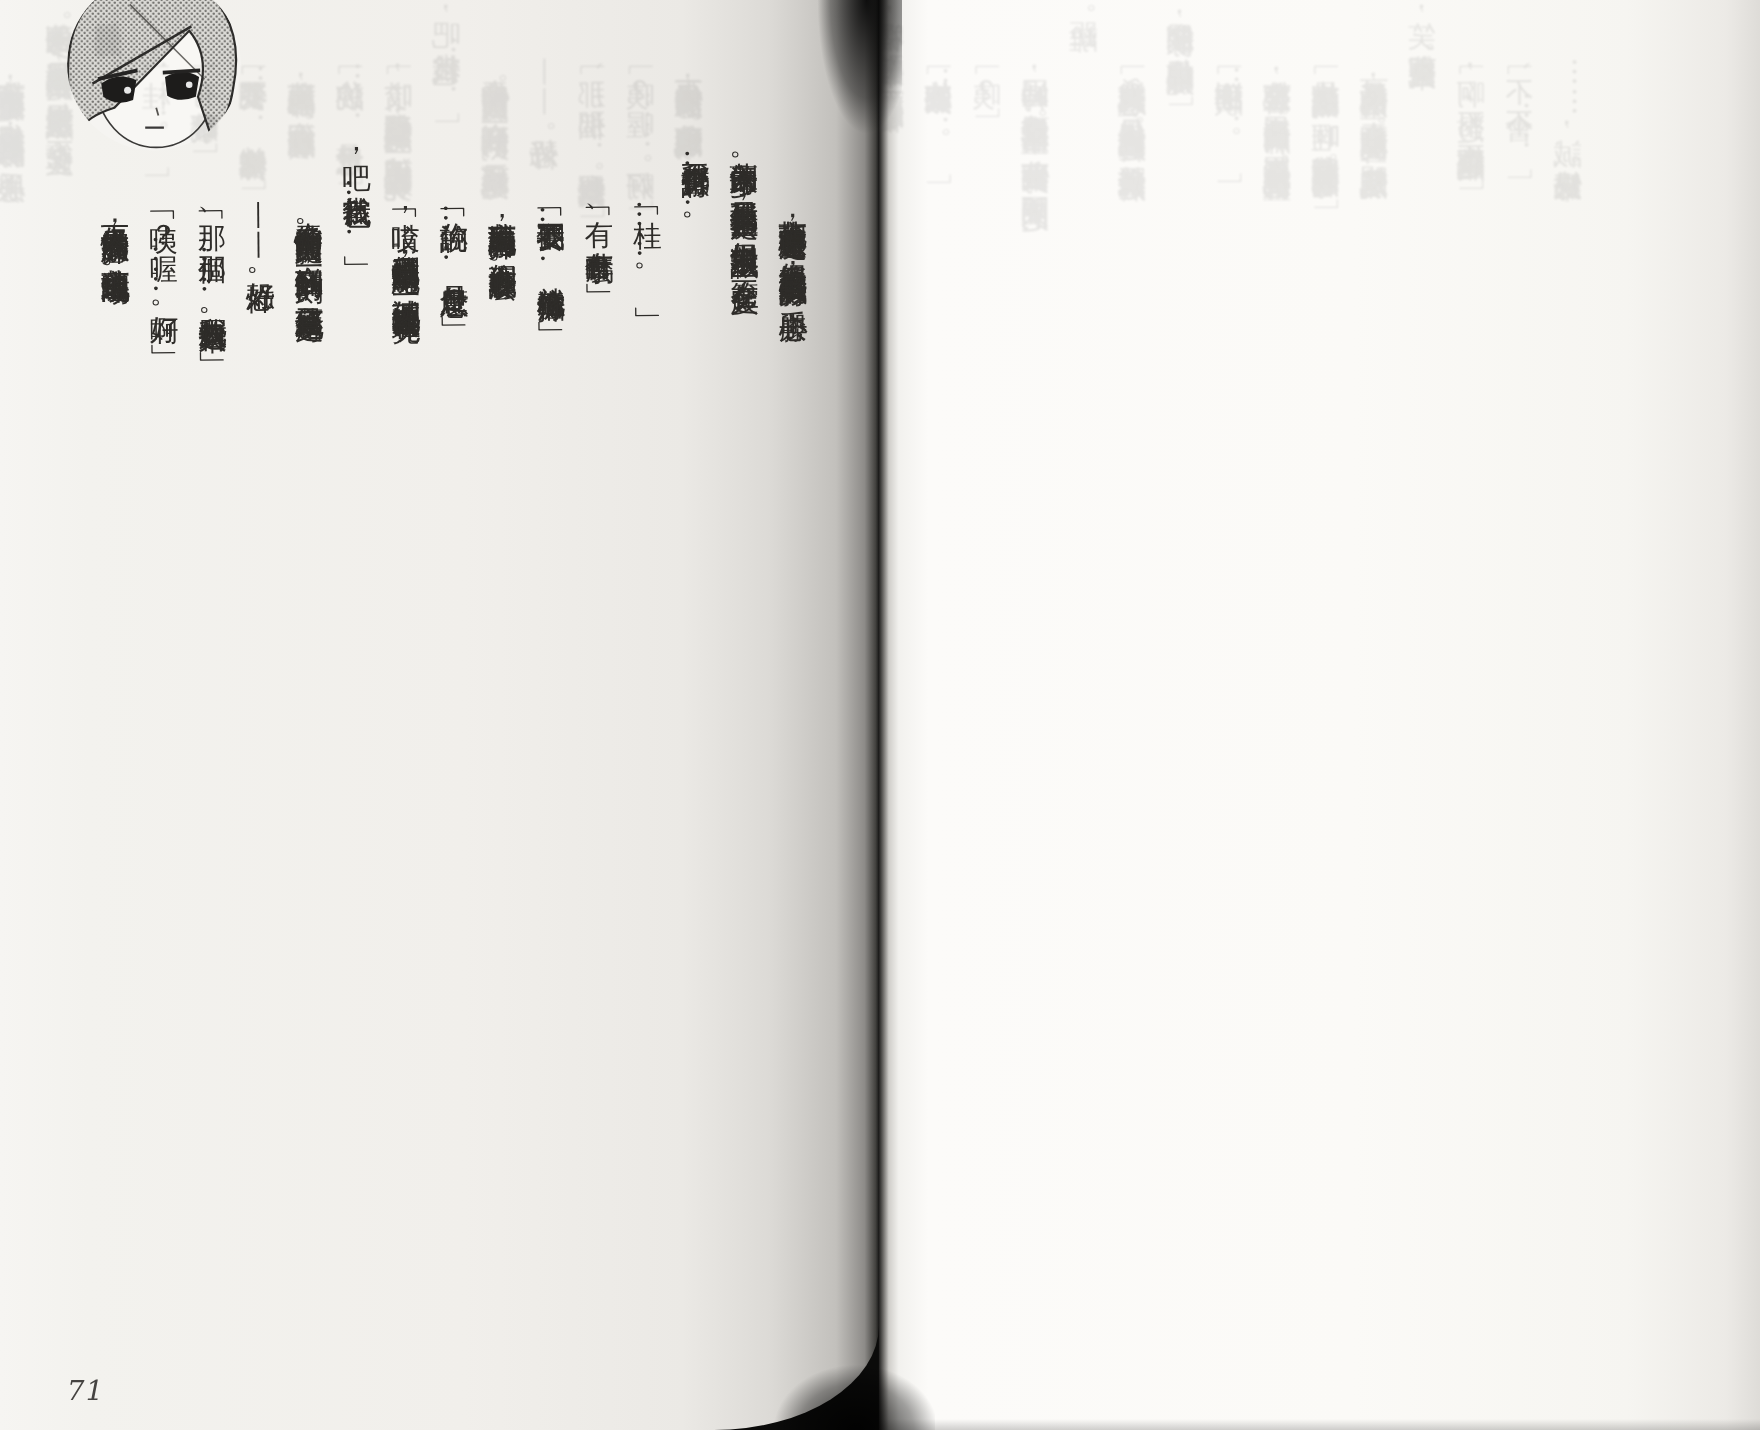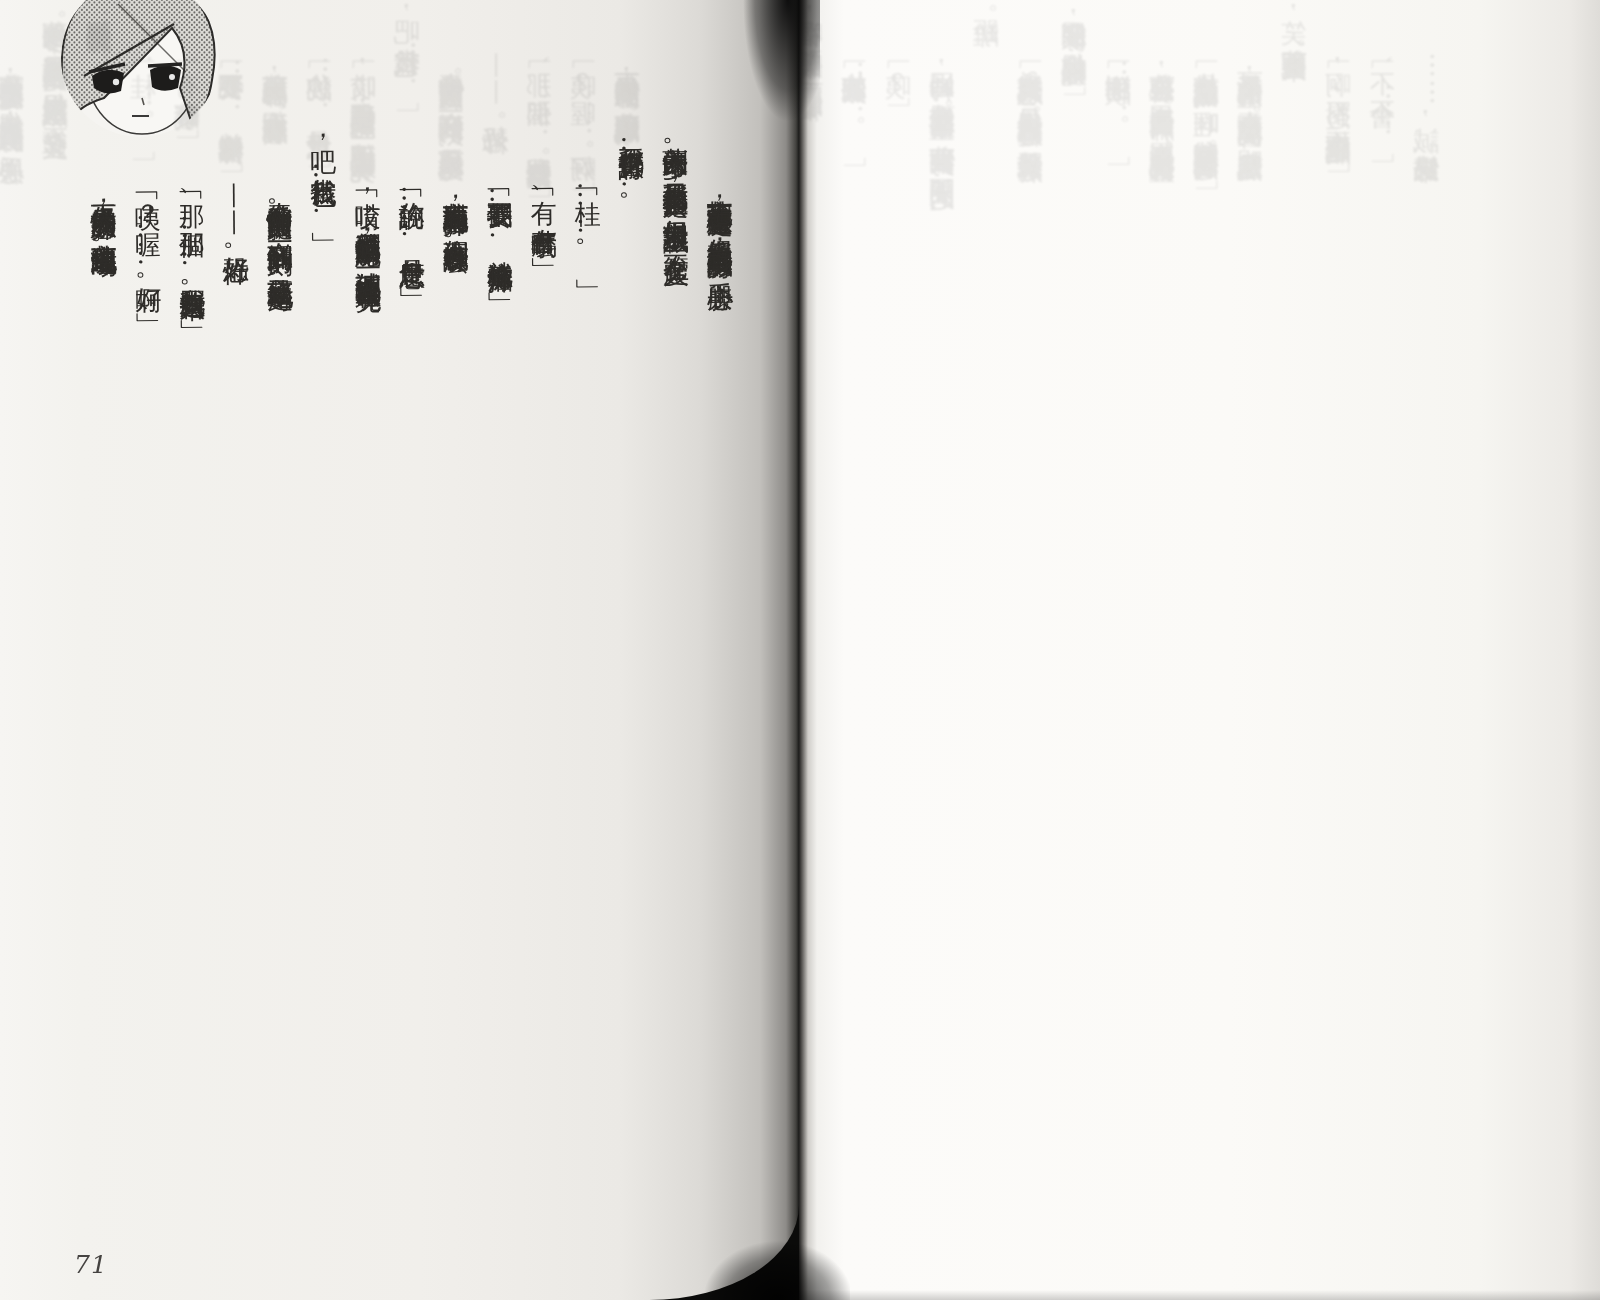--- a/index.html
+++ b/index.html
@@ -52,21 +52,21 @@
     opacity:.11;filter:blur(1.1px);color:#3c3c3c;
     transform:scaleX(-1) translateX(12px);
     pointer-events:none;user-select:none;
   } 
 
   .pagenum{
     position:absolute;
     font-family:"DejaVu Serif","Liberation Serif",serif;
     font-style:italic;font-size:25px;color:#454341;letter-spacing:1px;
   }
-  #pagenum-left{left:74px;top:1250px;}
+  #pagenum-left{left:61px;top:1250px;}
 
   .portrait{position:absolute;pointer-events:none;}
   #portrait-left{left:58px;top:-24px;}
 </style>
 </head>
 <body>
 
 <div class="book">
 
   <div class="page page-left">

